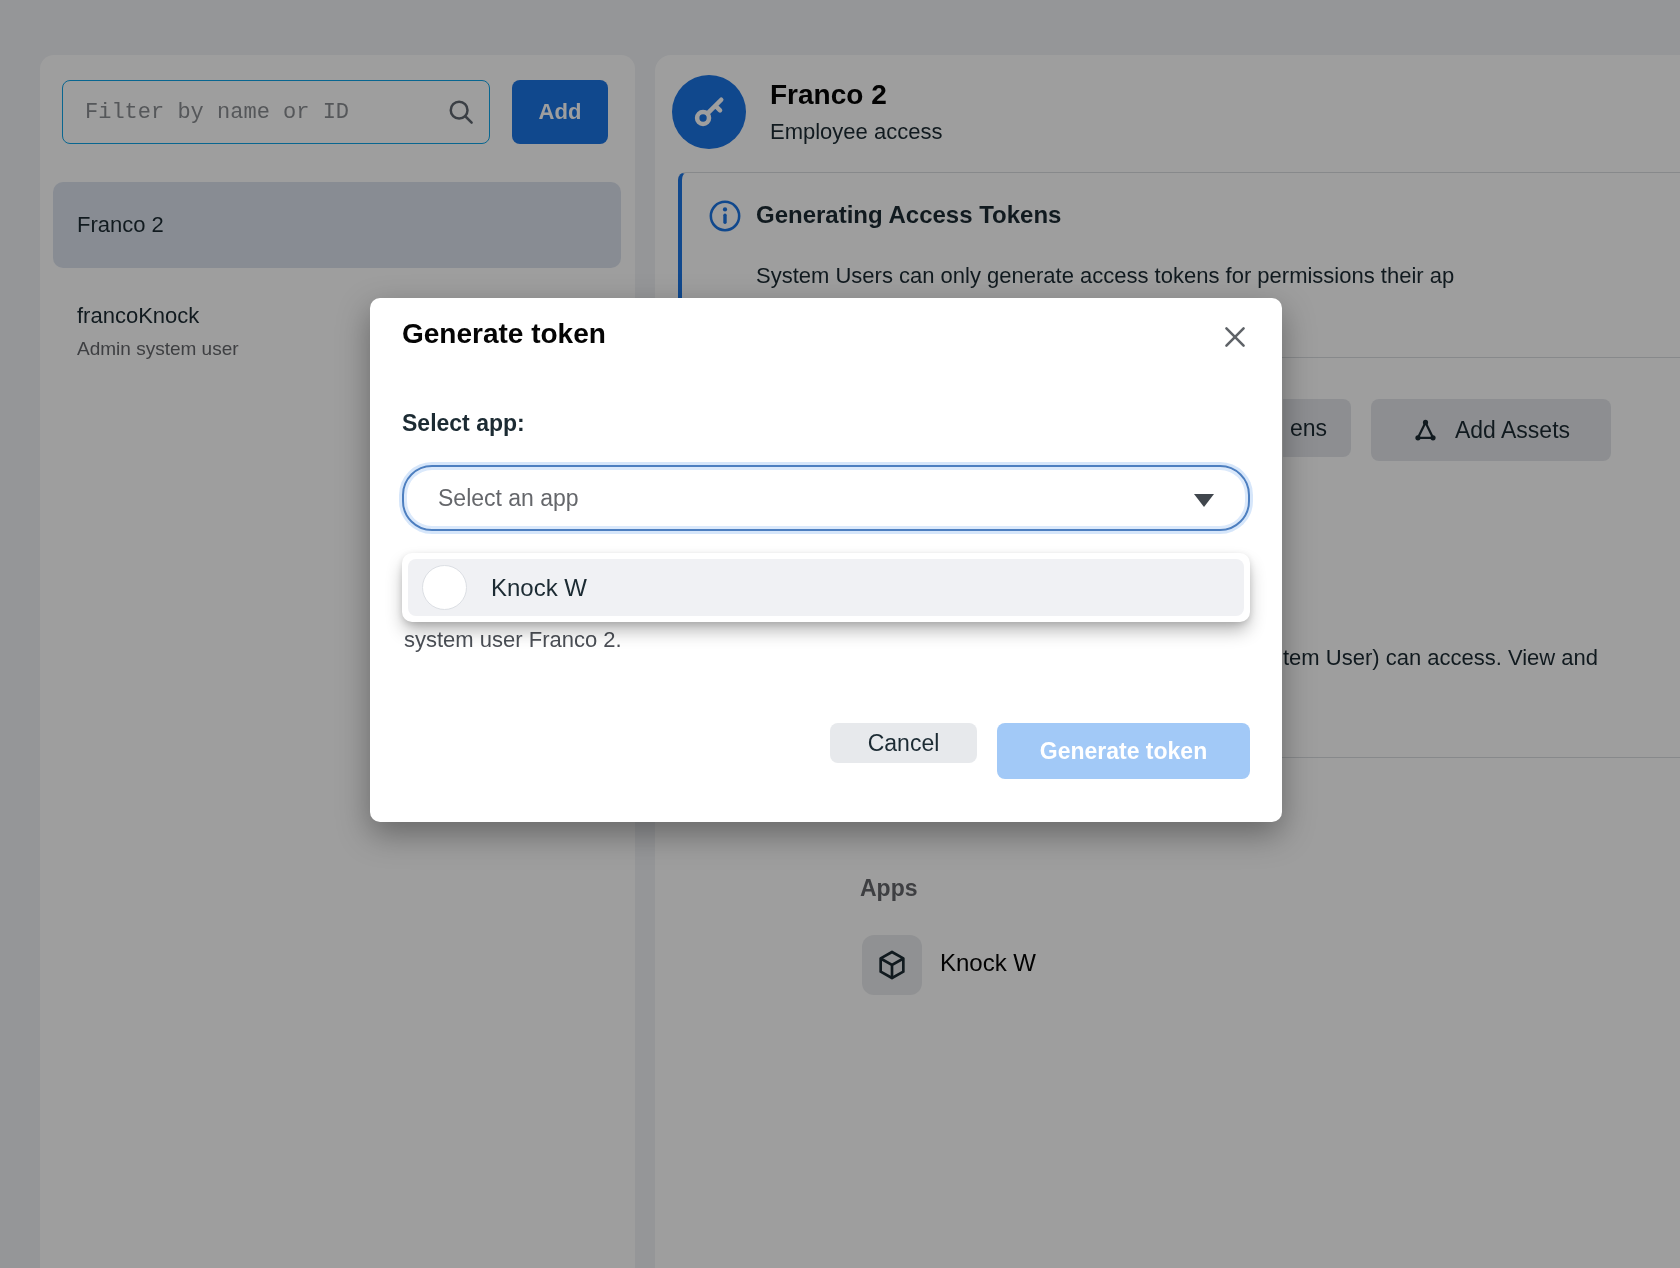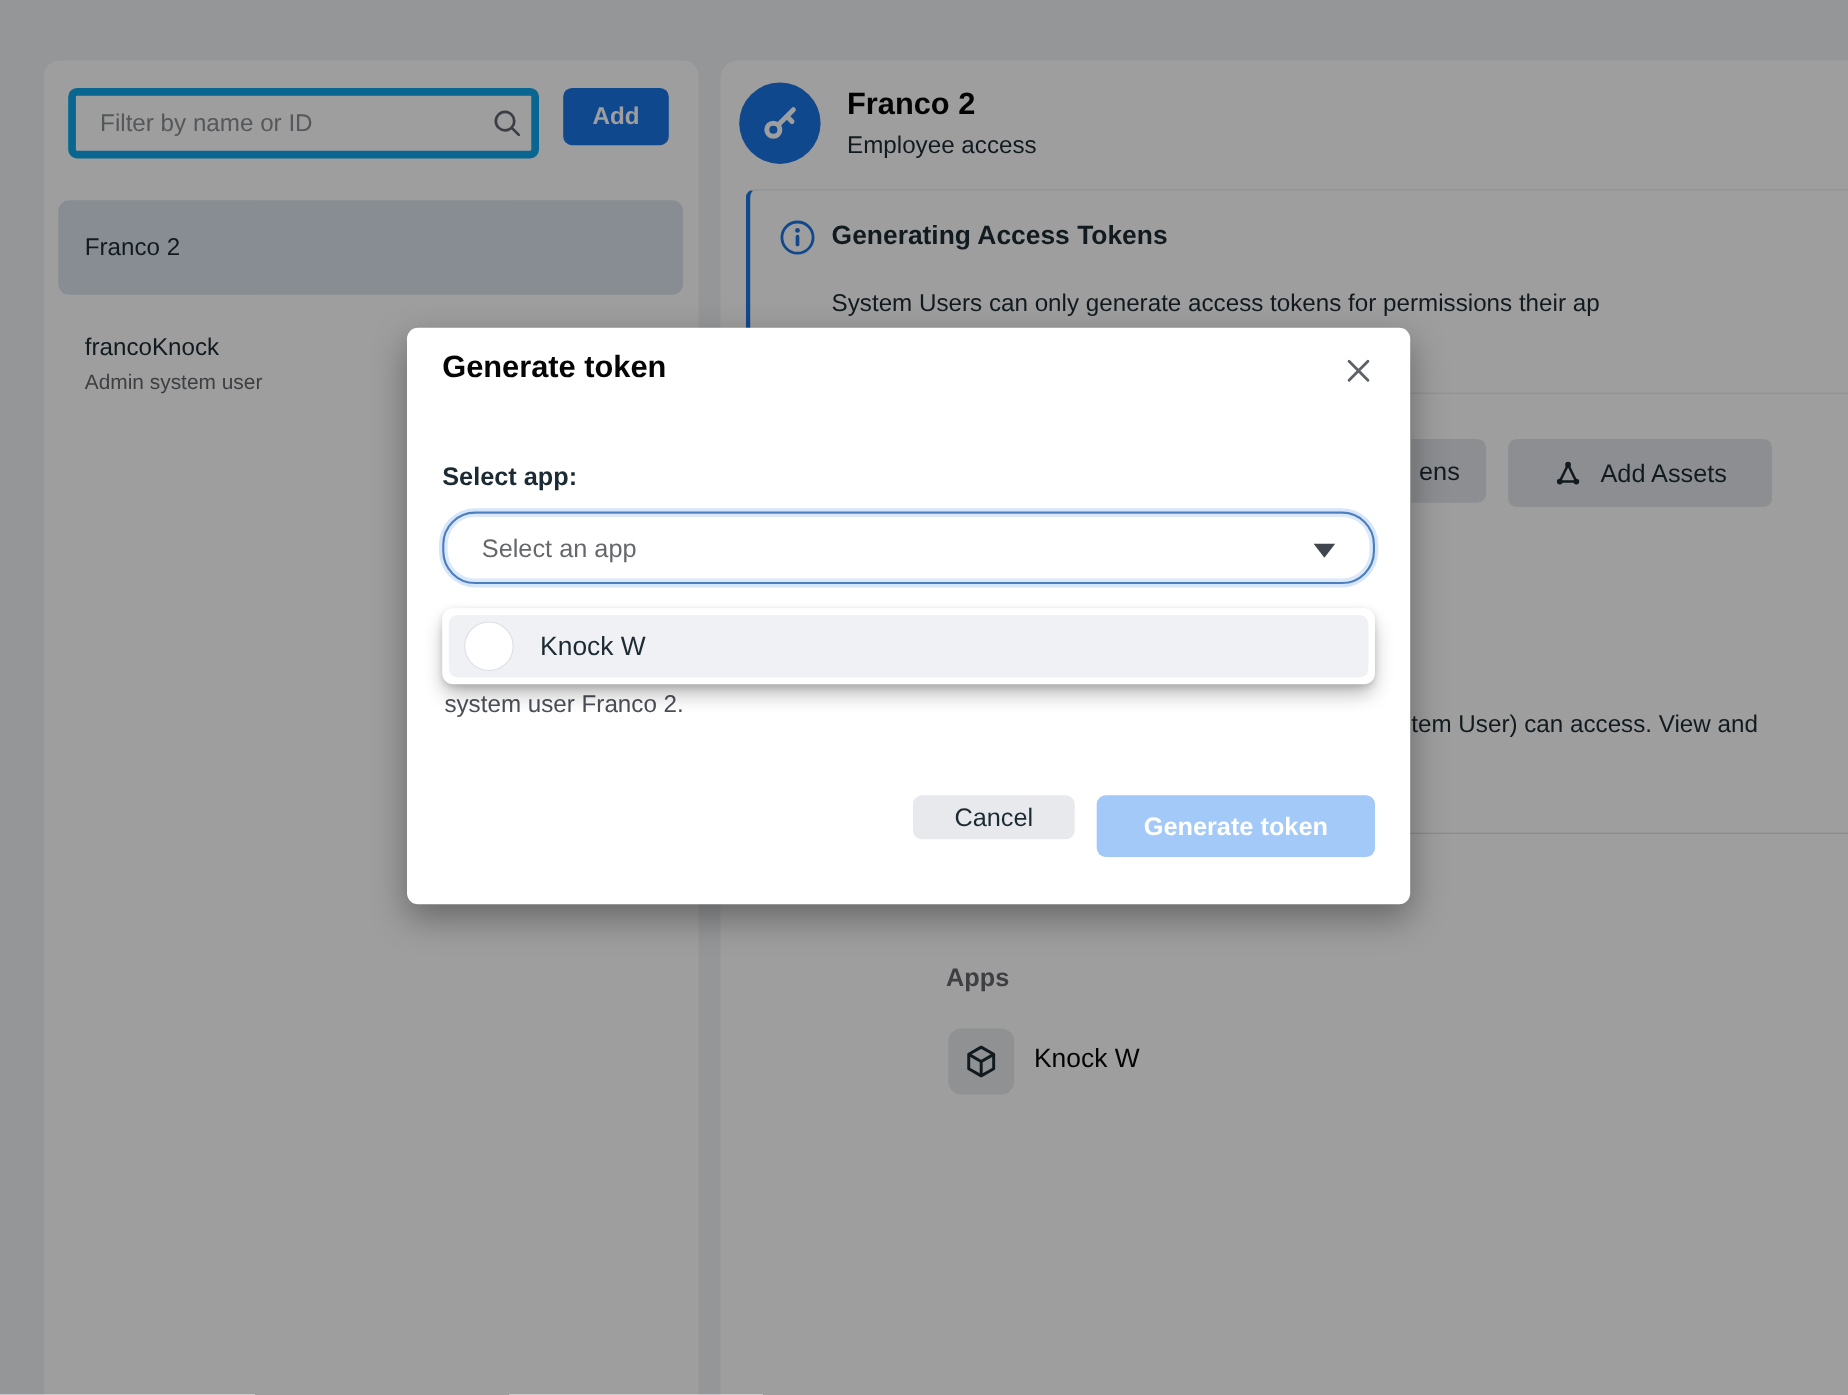--- a/index.html
+++ b/index.html
@@ -12,28 +12,28 @@
 
   
   .page-title-clip { position:absolute; left:56px; top:0; width:40px; height:9px; overflow:hidden; }
 
   .left-panel {
     position:absolute; left:40px; top:55px; width:595px; height:1213px;
     background:#fff; border-radius:14px 14px 0 0;
   }
   .filter-wrap { position:absolute; left:22px; top:25px; width:428px; height:64px; }
   .filter-input {
-    width:100%; height:100%; border:7px solid #0ea5e9; border-radius:8px;
+    width:100%; height:100%; border:1px solid #0ea5e9; border-radius:8px;
     padding:0 56px 0 22px; font-size:22px; color:#1c2b33; background:#fff; outline:none;
-    font-family:Liberation Sans, sans-serif;
+    font-family:Liberation Mono, monospace;
   }
   .filter-input::placeholder { color:#8a8d91; }
   .filter-search-icon { position:absolute; right:14px; top:17px; width:30px; height:30px; }
   .add-btn {
-    position:absolute; left:472px; top:25px; width:96px; height:52px;
+    position:absolute; left:472px; top:25px; width:96px; height:64px;
     background:#1b74e4; border:none; border-radius:8px; color:#fff;
     font-size:22px; font-weight:bold; font-family:inherit; cursor:pointer;
   }
   .user-row-selected {
     position:absolute; left:13px; top:127px; width:568px; height:86px;
     background:#dce3ee; border-radius:10px; display:flex; align-items:center;
     padding-left:24px; font-size:22px; color:#1c2b33; cursor:pointer;
   }
   .user-row-plain { position:absolute; left:13px; top:240px; width:568px; height:86px; padding-left:24px; cursor:pointer; }
   .user-row-plain .u-name { font-size:22px; color:#1c2b33; padding-top:8px; }
@@ -85,21 +85,21 @@
   .overlay { position:absolute; inset:0; background:rgba(0,0,0,0.38); z-index:50; }
 
   .modal {
     position:absolute; left:370px; top:298px; width:912px; height:524px;
     background:#fff; border-radius:10px; z-index:100;
     box-shadow:0 12px 32px rgba(0,0,0,0.35);
   }
   .modal-title { position:absolute; left:32px; top:20px; font-size:28px; font-weight:bold; color:#050505; }
   .modal-close { position:absolute; left:850px; top:24px; width:30px; height:30px; cursor:pointer; background:none; border:none; padding:0; }
 
-  .select-label { position:absolute; left:32px; top:122px; font-size:23px; font-weight:bold; color:#1c2b33; }
+  .select-label { position:absolute; left:32px; top:112px; font-size:23px; font-weight:bold; color:#1c2b33; }
   .app-select {
     position:absolute; left:32px; top:167px; width:848px; height:66px;
     border:2px solid #4d7fc0; border-radius:30px; background:#fff; cursor:pointer;
     box-shadow:0 0 0 3px rgba(27,116,228,0.18), inset 0 0 0 3px #dbe9fb;
     display:flex; align-items:center;
   }
   .app-select .ph { font-size:23px; color:#65676b; padding-left:34px; }
   .select-caret { position:absolute; right:34px; top:27px; width:20px; height:13px; }
 
   .dropdown-panel {

